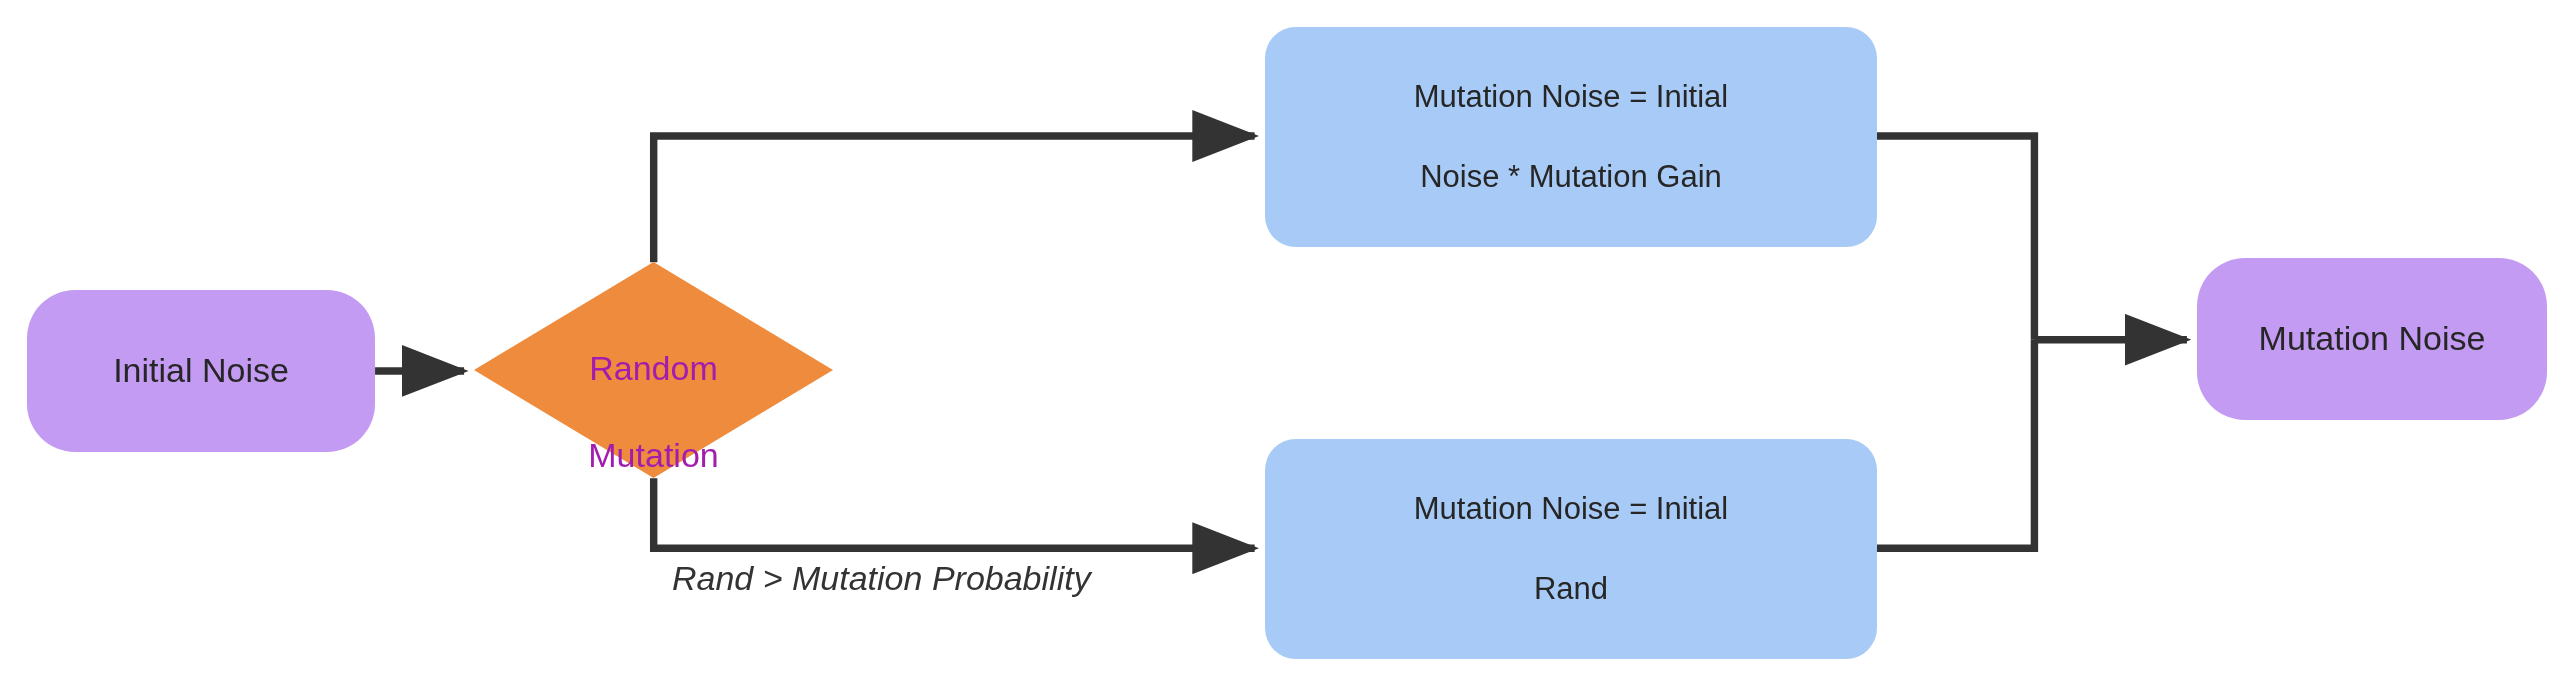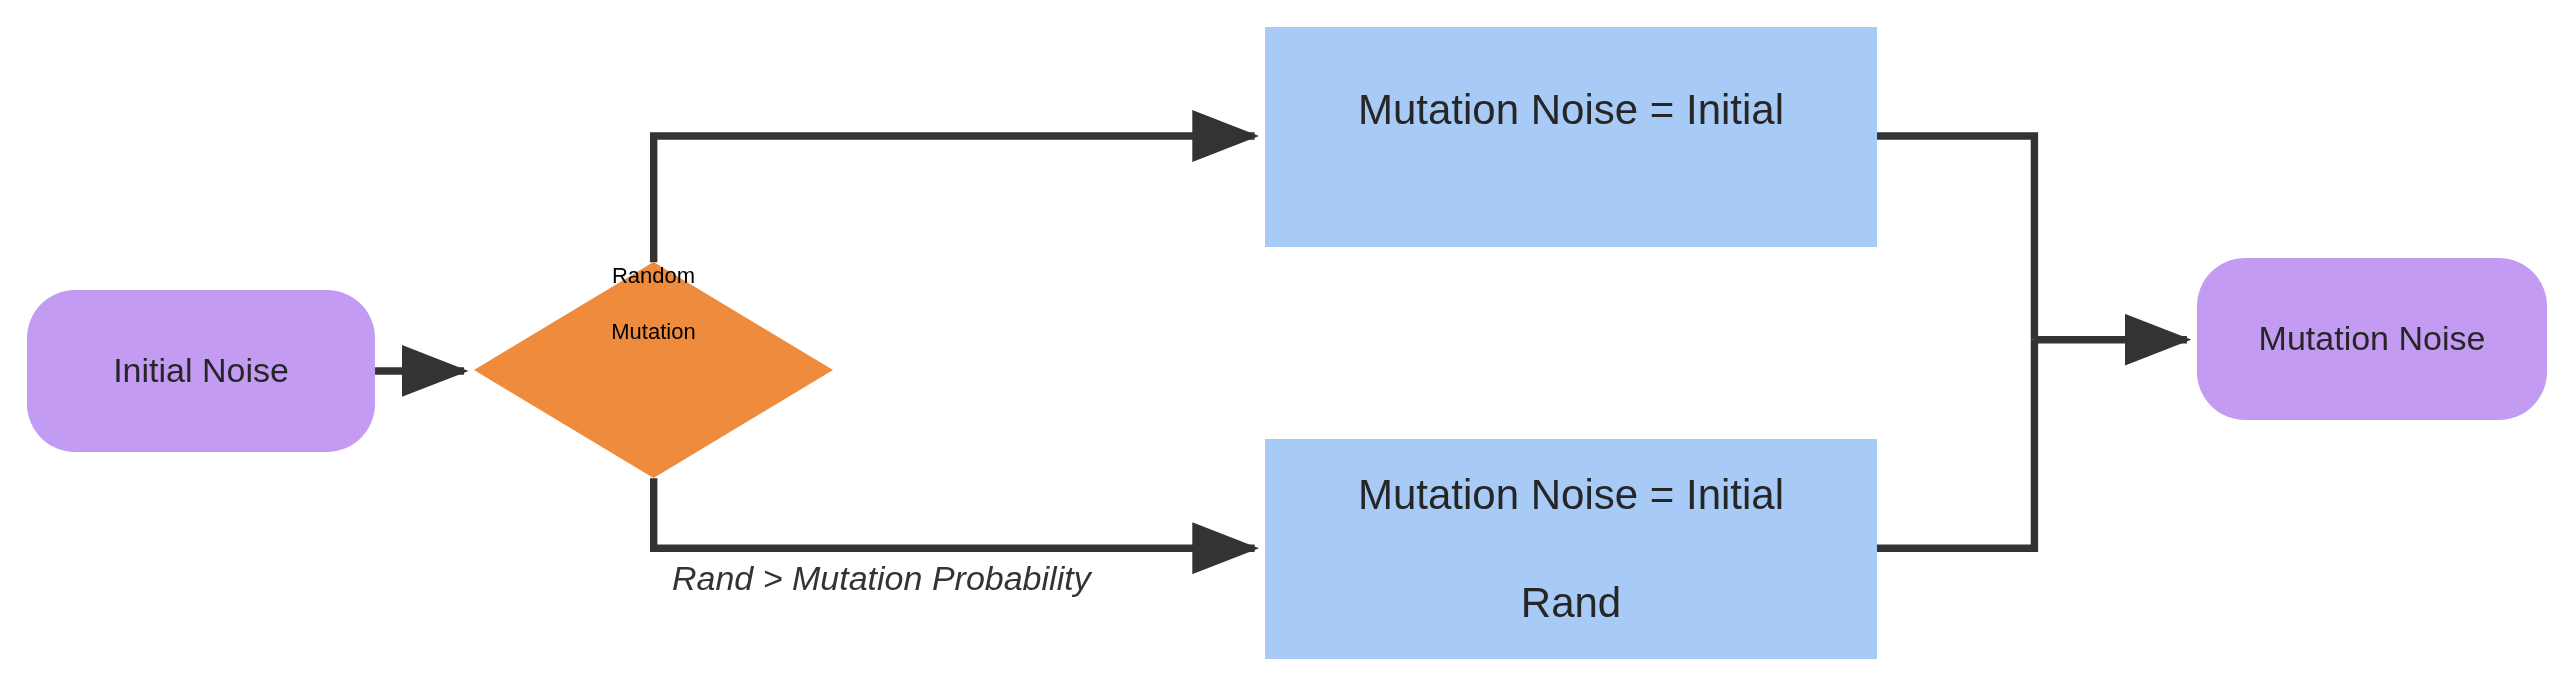--- a/index.html
+++ b/index.html
@@ -36,21 +36,22 @@
     line-height: 1.28;
     z-index: 3;
   }
   .node-terminator {
     border-radius: 48px;
     background: #c49bf2;
     font-size: 34px;
   }
   .node-process {
     background: #a7caf6;
-    font-size: 42px;
+    font-size: 31px;
+    border-radius: 31px;
   }
   .node-decision-wrap {
     position: absolute;
     z-index: 2;
   }
   .node-decision-shape {
     position: absolute;
     left: 0;
     top: 0;
     width: 100%;
@@ -58,25 +59,25 @@
     background: #ef8b3c;
     clip-path: polygon(50% 0%, 100% 50%, 50% 100%, 0% 50%);
   }
   .node-decision-label {
     position: absolute;
     left: 0;
     top: 0;
     width: 100%;
     height: 100%;
     display: flex;
-    align-items: flex-start;
+    align-items: flex-end;
     justify-content: center;
     text-align: center;
-    color: #000000;
-    font-size: 22px;
+    color: #a21caf;
+    font-size: 34px;
     line-height: 1.28;
     z-index: 1;
   }
   .edge-label {
     position: absolute;
     color: #333333;
     font-size: 34px;
     white-space: nowrap;
     z-index: 4;
     background: transparent;
@@ -120,20 +121,21 @@
       <div>
         <span class="node-line">Random</span><br>
         <span class="node-line">Mutation</span>
       </div>
     </div>
   </div>
 
   <div class="node node-process" style="left:1265px; top:27px; width:612px; height:220px;">
     <div>
       <span class="node-line">Mutation Noise = Initial</span><br>
+      <span class="node-line">Noise * Mutation Gain</span>
     </div>
   </div>
 
   <div class="node node-process" style="left:1265px; top:439px; width:612px; height:220px;">
     <div>
       <span class="node-line">Mutation Noise = Initial</span><br>
       <span class="node-line">Rand</span>
     </div>
   </div>
 

